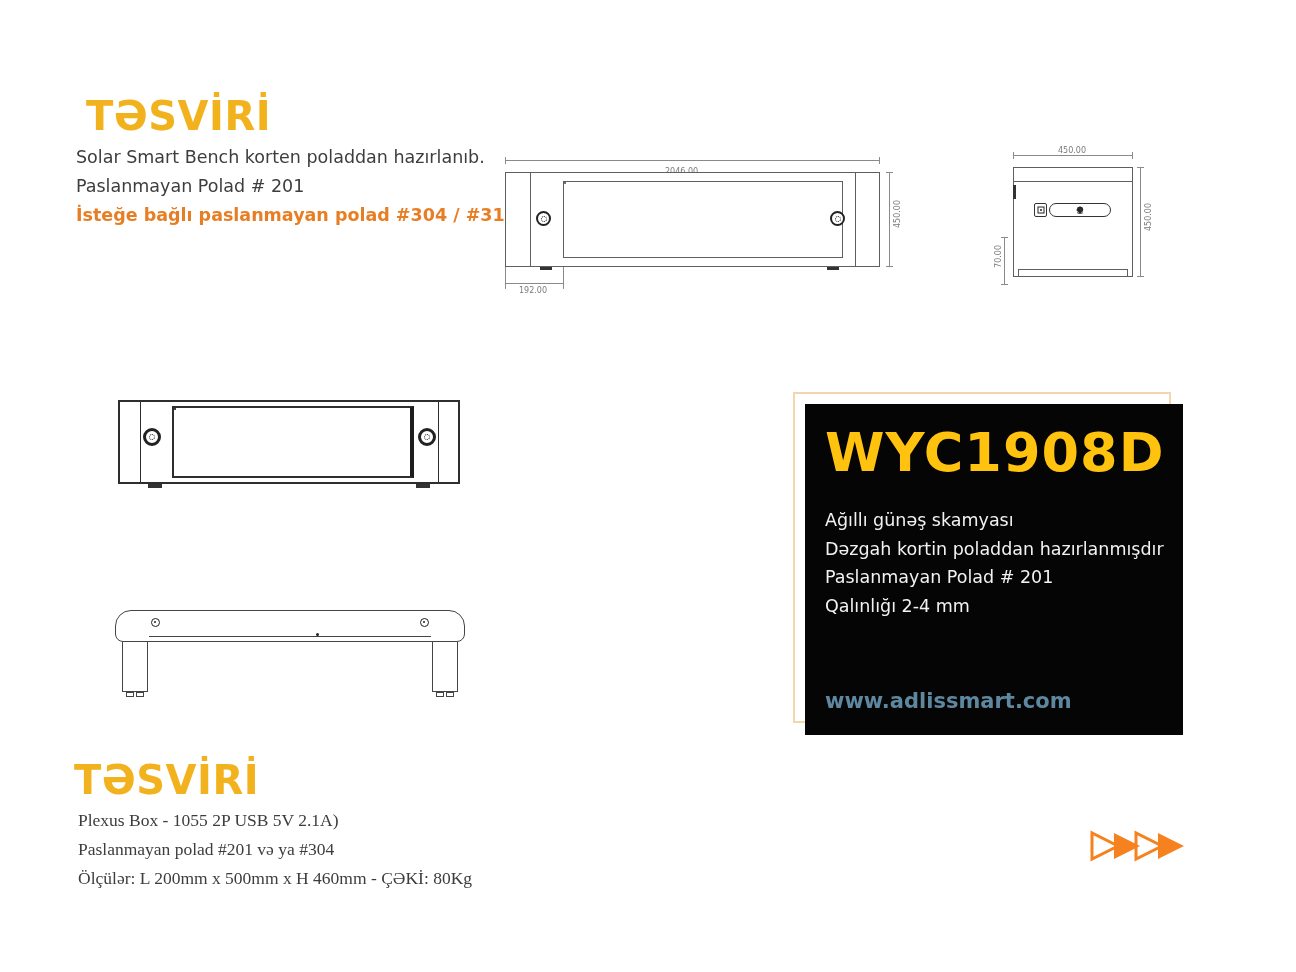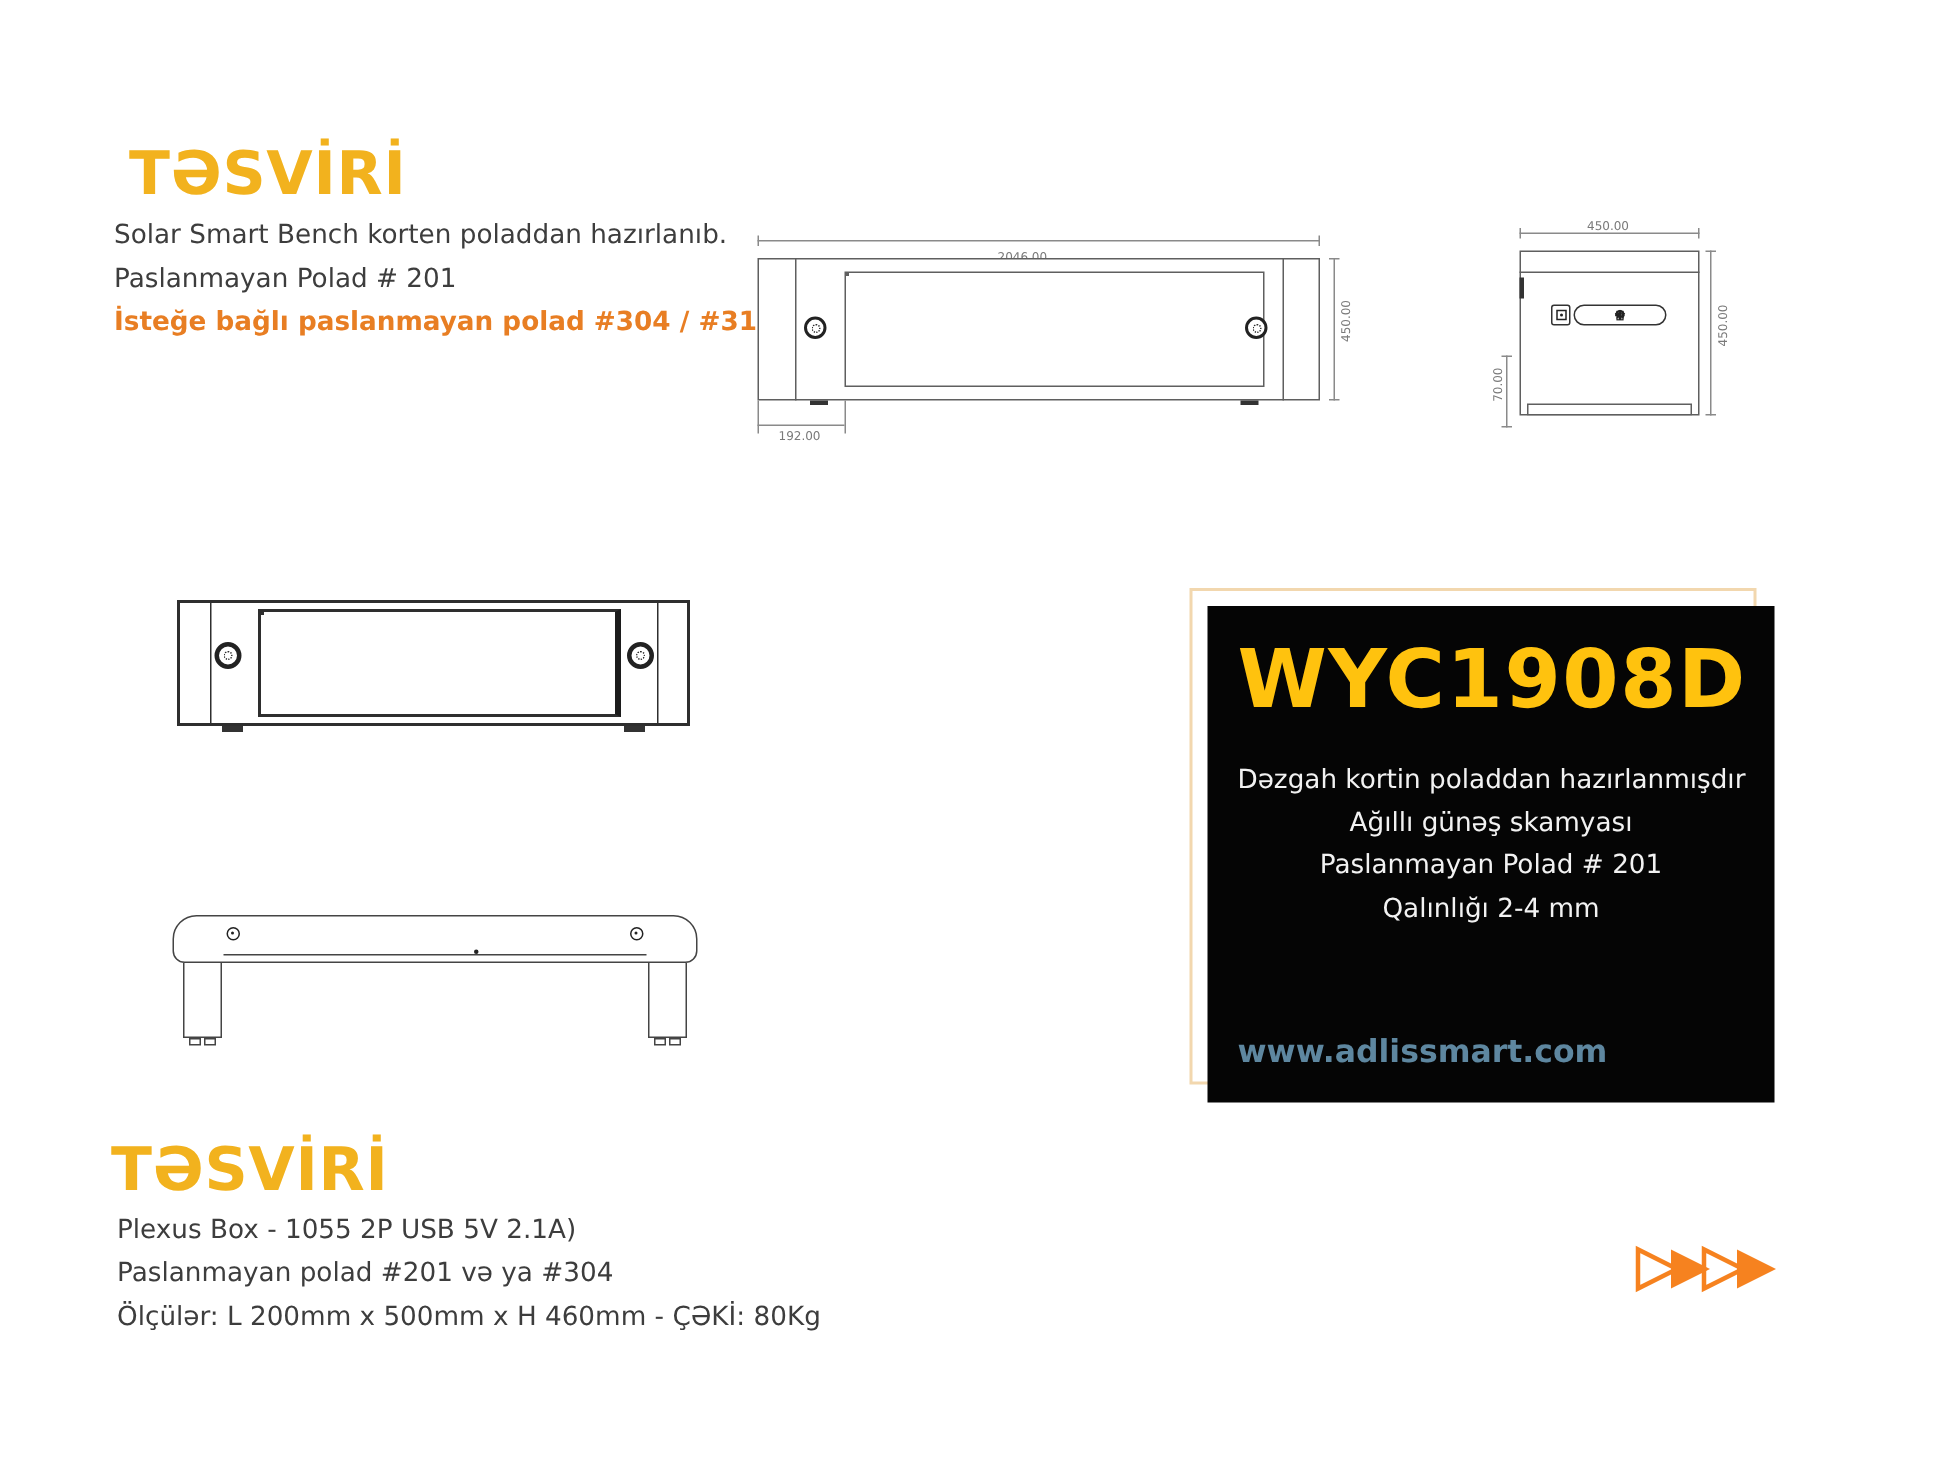--- a/index.html
+++ b/index.html
@@ -47,21 +47,21 @@
   .icon-strip svg{display:block;}
   .mini-box{border:1px solid #333;border-radius:2px;background:#fff;
     display:flex;align-items:center;justify-content:center;}
 
   .screw{border-radius:50%;border:1.6px solid #222;background:#fff;}
   .screw::after{content:"";position:absolute;left:1.5px;top:1.5px;width:2.5px;
     height:2.5px;border-radius:50%;background:#222;}
 
   
   #card-frame{border:2px solid var(--frame-tan);}
-  #model-card{background:var(--card-bg);padding:22px 20px;text-align:center;}
+  #model-card{background:var(--card-bg);padding:22px 20px;}
   .card-title{font-size:54px;font-weight:800;color:var(--card-title-yellow);
     letter-spacing:1px;line-height:1;}
   .card-line{font-size:17.5px;color:var(--card-text);line-height:28.5px;white-space:nowrap;}
   .card-url{position:absolute;left:20px;bottom:22px;font-size:21px;font-weight:600;
     color:var(--url-blue);cursor:pointer;}
 </style>
 </head>
 <body>
 
 <div id="page">
@@ -247,30 +247,30 @@
     <div style="left:331px;top:86px;width:8px;height:5px;border:1.4px solid #444;"></div>
     <div class="screw" style="left:36px;top:12px;width:9px;height:9px;"></div>
     <div class="screw" style="left:305px;top:12px;width:9px;height:9px;"></div>
     <div style="left:201px;top:27px;width:3px;height:3px;background:#222;border-radius:50%;"></div>
   </div>
 
   <div id="card-frame" class="abs" style="left:793px;top:392px;width:378px;height:331px;"></div>
   <div id="model-card" class="abs" style="left:805px;top:404px;width:378px;height:331px;">
     <div class="card-title">WYC1908D</div>
     <div style="margin-top:26px;">
+      <div class="card-line">Ağıllı günəş skamyası</div>
       <div class="card-line">Dəzgah kortin poladdan hazırlanmışdır</div>
-      <div class="card-line">Ağıllı günəş skamyası</div>
       <div class="card-line">Paslanmayan Polad # 201</div>
       <div class="card-line">Qalınlığı 2-4 mm</div>
     </div>
     <div class="card-url">www.adlissmart.com</div>
   </div>
 
   <div class="abs sec-title" style="left:74px;top:760px;">TƏSVİRİ</div>
-  <div class="abs" style="left:78px;top:806px;">
+  <div class="abs" style="left:78px;top:806px;font-family:Liberation Serif, serif;">
     <div class="spec-line">Plexus Box - 1055 2P USB 5V 2.1A)</div>
     <div class="spec-line">Paslanmayan polad #201 və ya #304</div>
     <div class="spec-line">Ölçülər: L 200mm x 500mm x H 460mm - ÇƏKİ: 80Kg</div>
   </div>
 
   <svg class="abs" style="left:1090px;top:830px;" width="96" height="32" viewBox="0 0 96 32">
       <polygon points="2,3 2,29 28,16" fill="none" stroke="#F6821F" stroke-width="3"></polygon>
       <polygon points="24,3 24,29 50,16" fill="#F6821F"></polygon>
       <polygon points="46,3 46,29 72,16" fill="none" stroke="#F6821F" stroke-width="3"></polygon>
       <polygon points="68,3 68,29 94,16" fill="#F6821F"></polygon>

